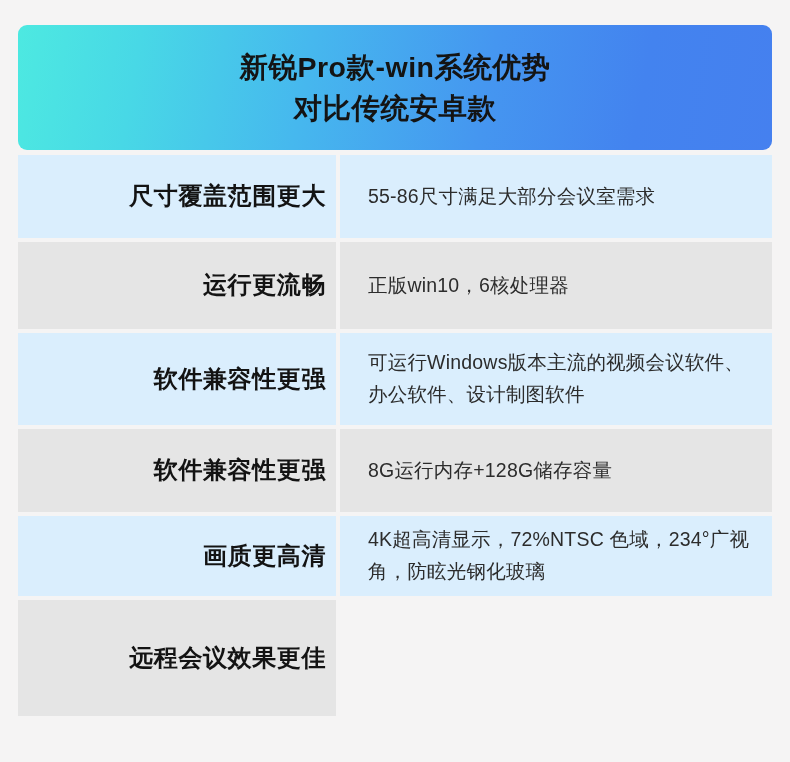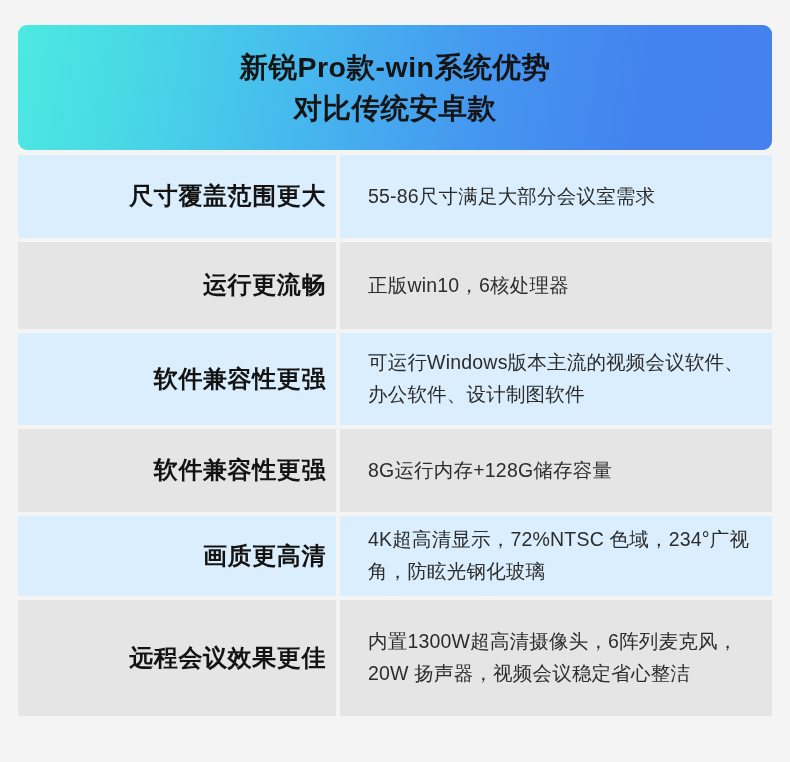--- a/index.html
+++ b/index.html
@@ -170,19 +170,16 @@
       <div class="cell-desc">
         <span>4K超高清显示，72%NTSC 色域，234°广视角，防眩光钢化玻璃</span>
       </div>
     </div>
 
     <div class="row tint-gray h-r6">
       <div class="cell-label">
         <span>远程会议效果更佳</span>
       </div>
       <div class="cell-gap"></div>
-      <div class="cell-desc">
-        <span>内置1300W超高清摄像头，6阵列麦克风，20W 扬声器，视频会议稳定省心整洁</span>
-      </div>
     </div>
 
   </div>
 </div>
 
 </body></html>

